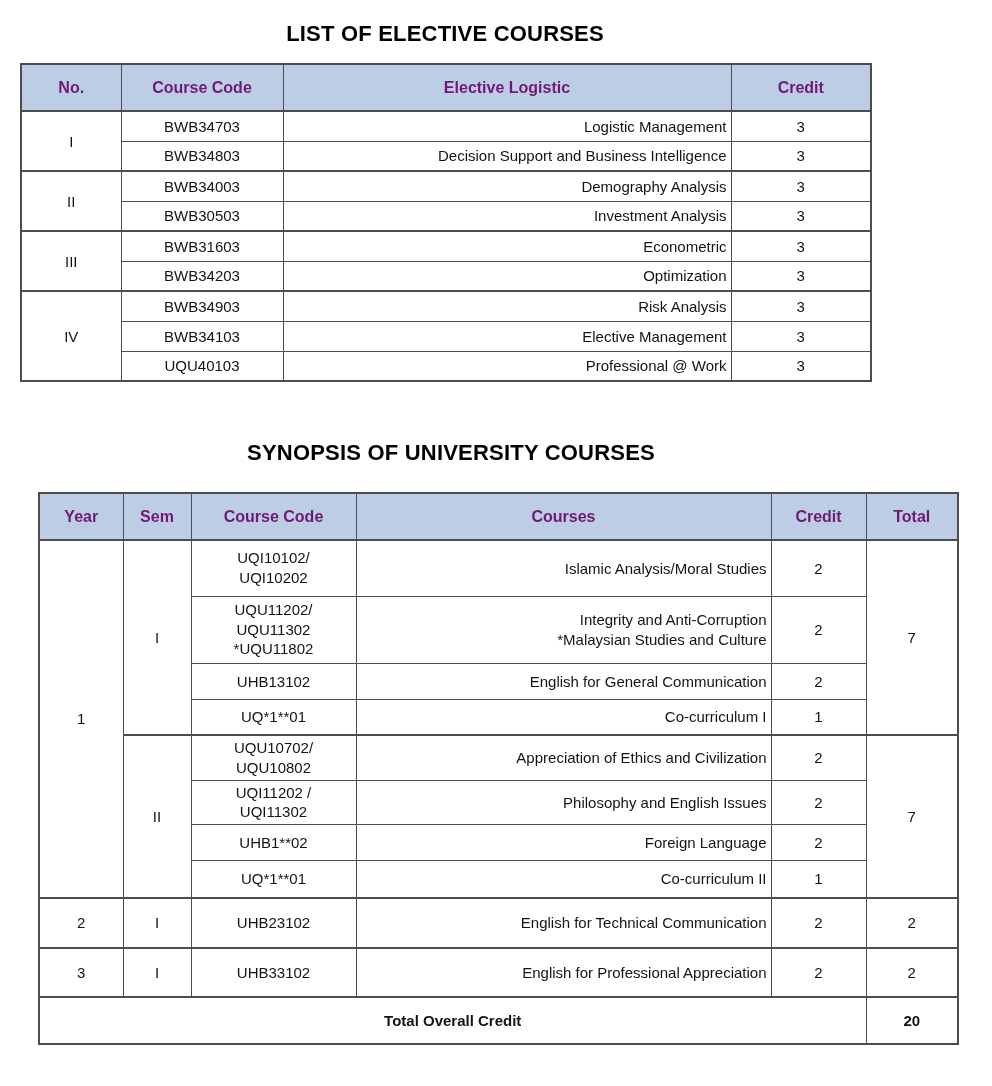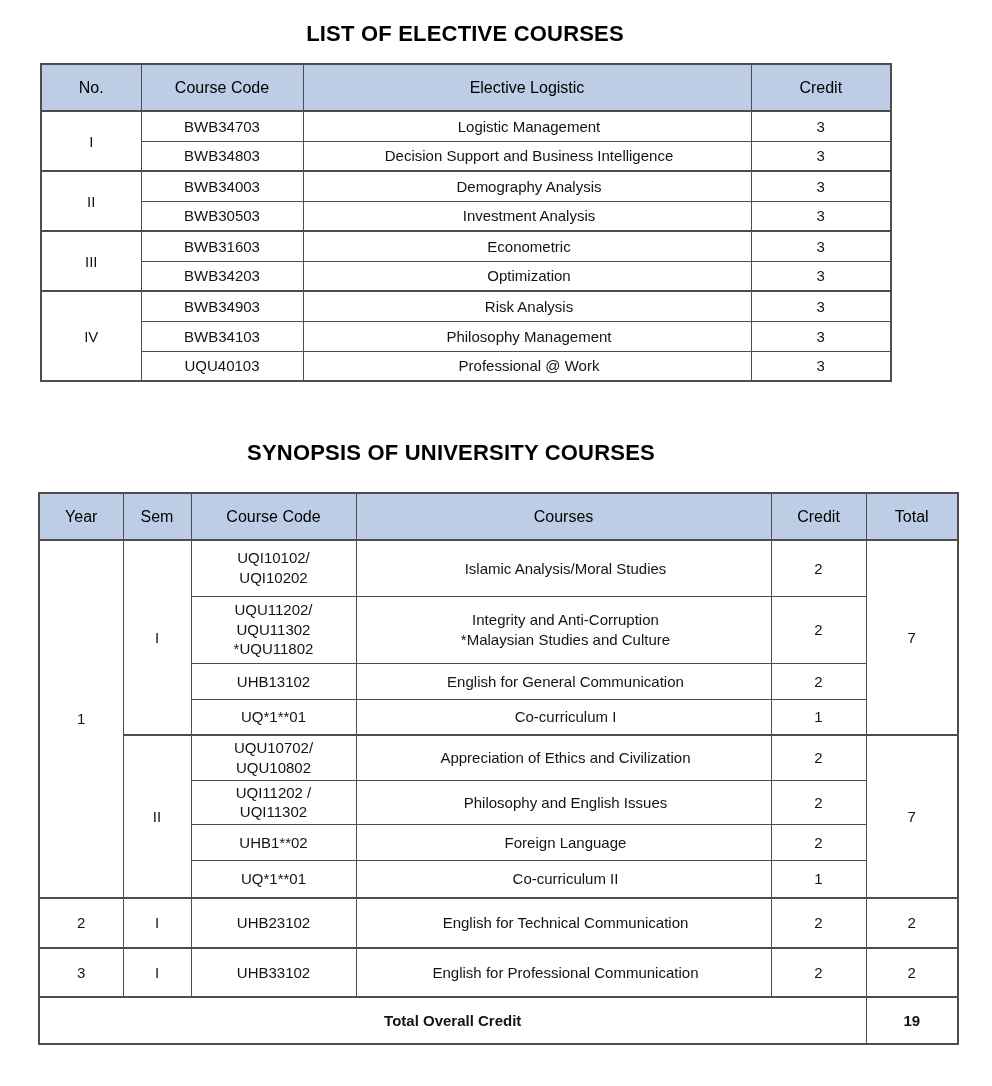--- a/index.html
+++ b/index.html
@@ -15,48 +15,48 @@
     color:var(--text);
     overflow:hidden;
   }
   .table-title{
     font-size:22px;
     font-weight:bold;
     text-align:center;
     letter-spacing:.2px;
     color:#000;
   }
-  .sec1{margin-left:40px;width:850px;}
+  .sec1{margin-left:20px;width:850px;}
   .sec1 .table-title{padding-top:21px;margin:0 0 16px 0;}
   .sec2{margin-left:38px;width:826px;margin-top:58px;}
   .sec2 .table-title{margin:0 0 26px 0;}
   table{
     border-collapse:collapse;
     table-layout:fixed;
     width:100%;
     border:2px solid var(--border);
   }
   th,td{
     border:1px solid var(--border);
     text-align:center;
     vertical-align:middle;
     font-size:15px;
     padding:2px 4px;
     overflow:hidden;
   }
   thead th{
     background:var(--header-fill);
-    font-weight:normal;
+    font-weight:bold;
     font-size:16px;
     border-bottom-width:2px;
     height:41px;
-    color:#000000;
+    color:#701a75;
   }
   tr.gs > td{border-top-width:2px;}
-  td.left{text-align:center;padding-left:8px;}
+  td.left{text-align:right;padding-left:8px;}
   .pre{white-space:pre-line;line-height:1.32;}
   .bold{font-weight:bold;margin-left:40px;}
   .t1 tbody tr{height:30px;}
   
   .r1{height:56px;} .r2{height:67px;} .r3{height:36px;} .r4{height:36px;}
   .r5{height:40px;} .r6{height:39px;margin-left:12px;} .r7{height:36px;} .r8{height:37px;}
   .r9{height:50px;} .r10{height:49px;} .r11{height:47px;}
 </style>
 </head>
 <body style="background: rgb(255, 255, 255);">
@@ -113,21 +113,21 @@
         <td>3</td>
       </tr>
       <tr class="gs">
         <td rowspan="3">IV</td>
         <td>BWB34903</td>
         <td class="left">Risk Analysis</td>
         <td>3</td>
       </tr>
       <tr>
         <td>BWB34103</td>
-        <td class="left">Philosophy Management</td>
+        <td class="left">Elective Management</td>
         <td>3</td>
       </tr>
       <tr>
         <td>UQU40103</td>
         <td class="left">Professional @ Work</td>
         <td>3</td>
       </tr>
     </tbody>
   </table>
 </div>
@@ -210,23 +210,23 @@
         <td>I</td>
         <td>UHB23102</td>
         <td class="left">English for Technical Communication</td>
         <td>2</td>
         <td>2</td>
       </tr>
       <tr class="r10 gs">
         <td>3</td>
         <td>I</td>
         <td>UHB33102</td>
-        <td class="left">English for Professional Communication</td>
+        <td class="left">English for Professional Appreciation</td>
         <td>2</td>
         <td>2</td>
       </tr>
       <tr class="r11 gs">
         <td colspan="5" class="bold">Total Overall Credit</td>
-        <td class="bold">19</td>
+        <td class="bold">20</td>
       </tr>
     </tbody>
   </table>
 </div>
 
 </body></html>

